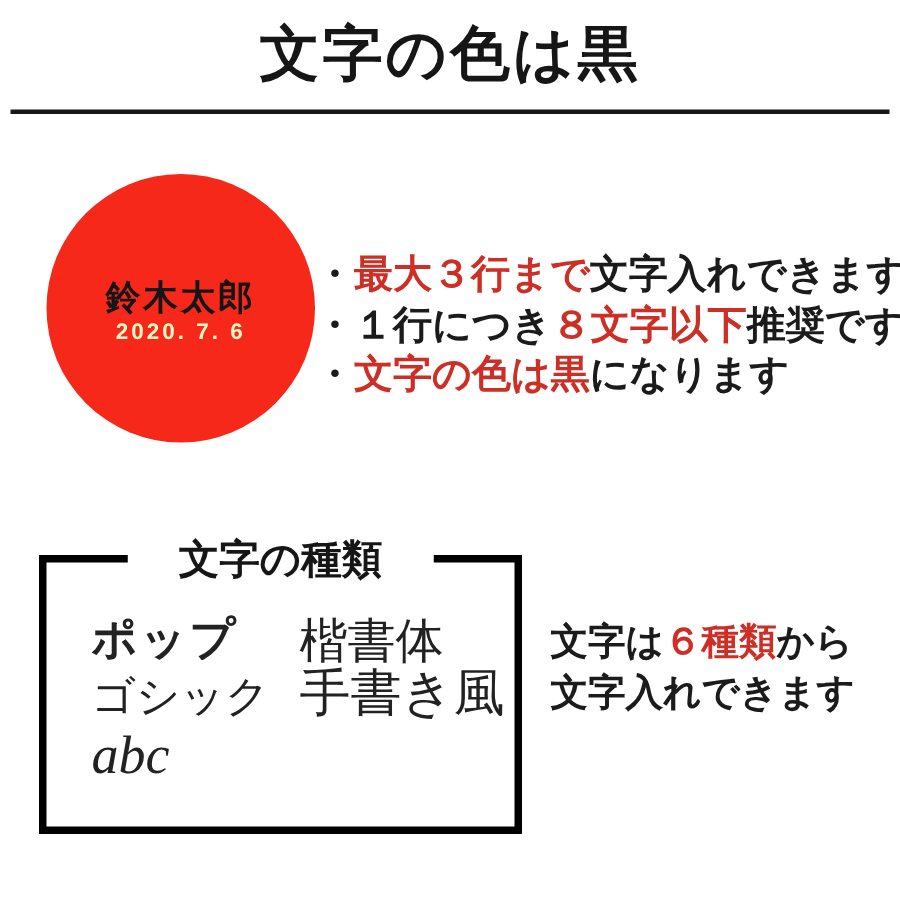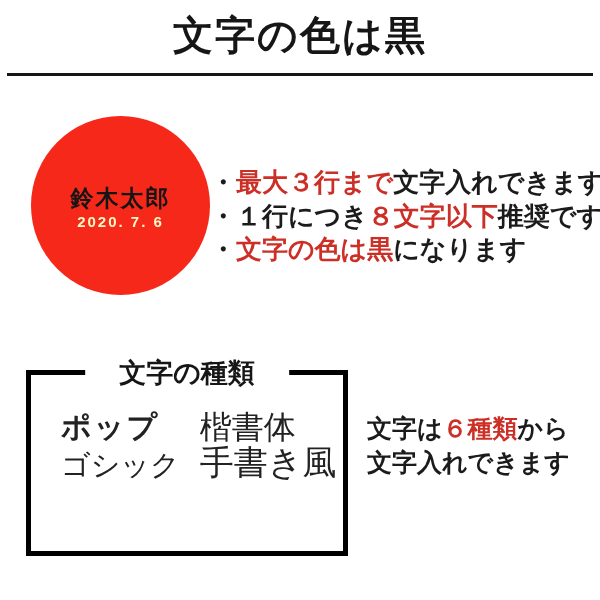--- a/index.html
+++ b/index.html
@@ -103,20 +103,21 @@
       <span class="blk">・</span><span class="red">文字の色は黒</span><span class="blk">になります</span>
     </div>
   </div>
 
   <div class="font-box">
     <div class="font-box-title">文字の種類</div>
     <div class="font-columns">
       <div class="font-col font-col-left">
         <div class="font-sample fs-pop">ポップ</div>
         <div class="font-sample fs-gothic">ゴシック</div>
+        <div class="font-sample fs-latin">abc</div>
       </div>
       <div class="font-col font-col-right">
         <div class="font-sample fs-kaisho">楷書体</div>
         <div class="font-sample fs-hand">手書き風</div>
       </div>
     </div>
   </div>
 
   <div class="note">
     <div>

